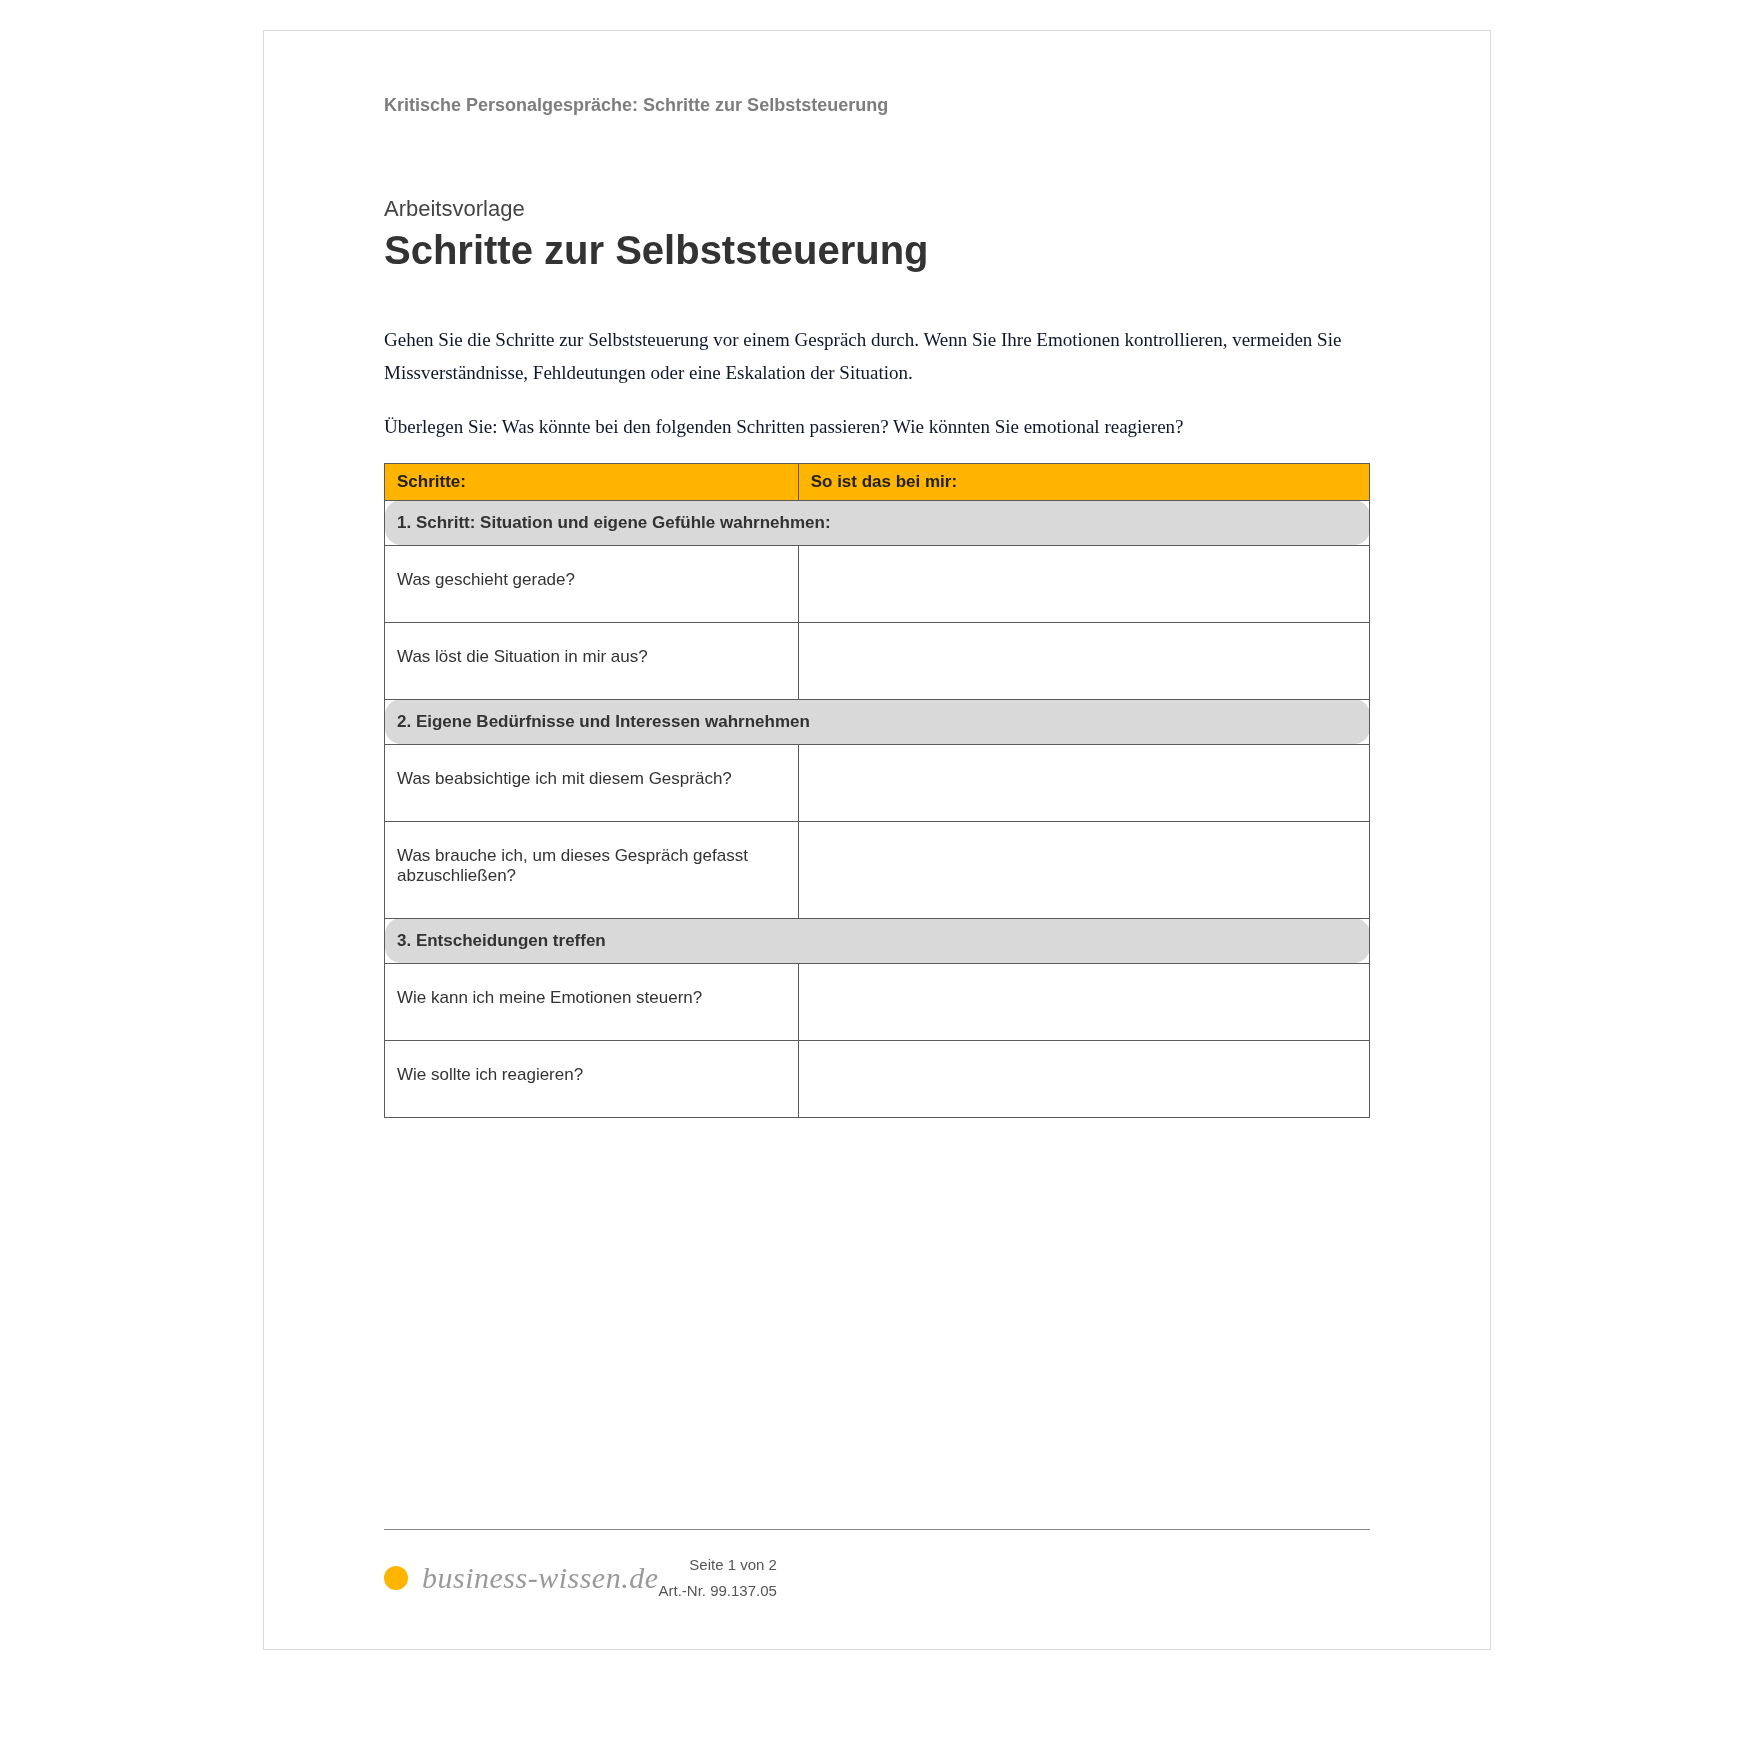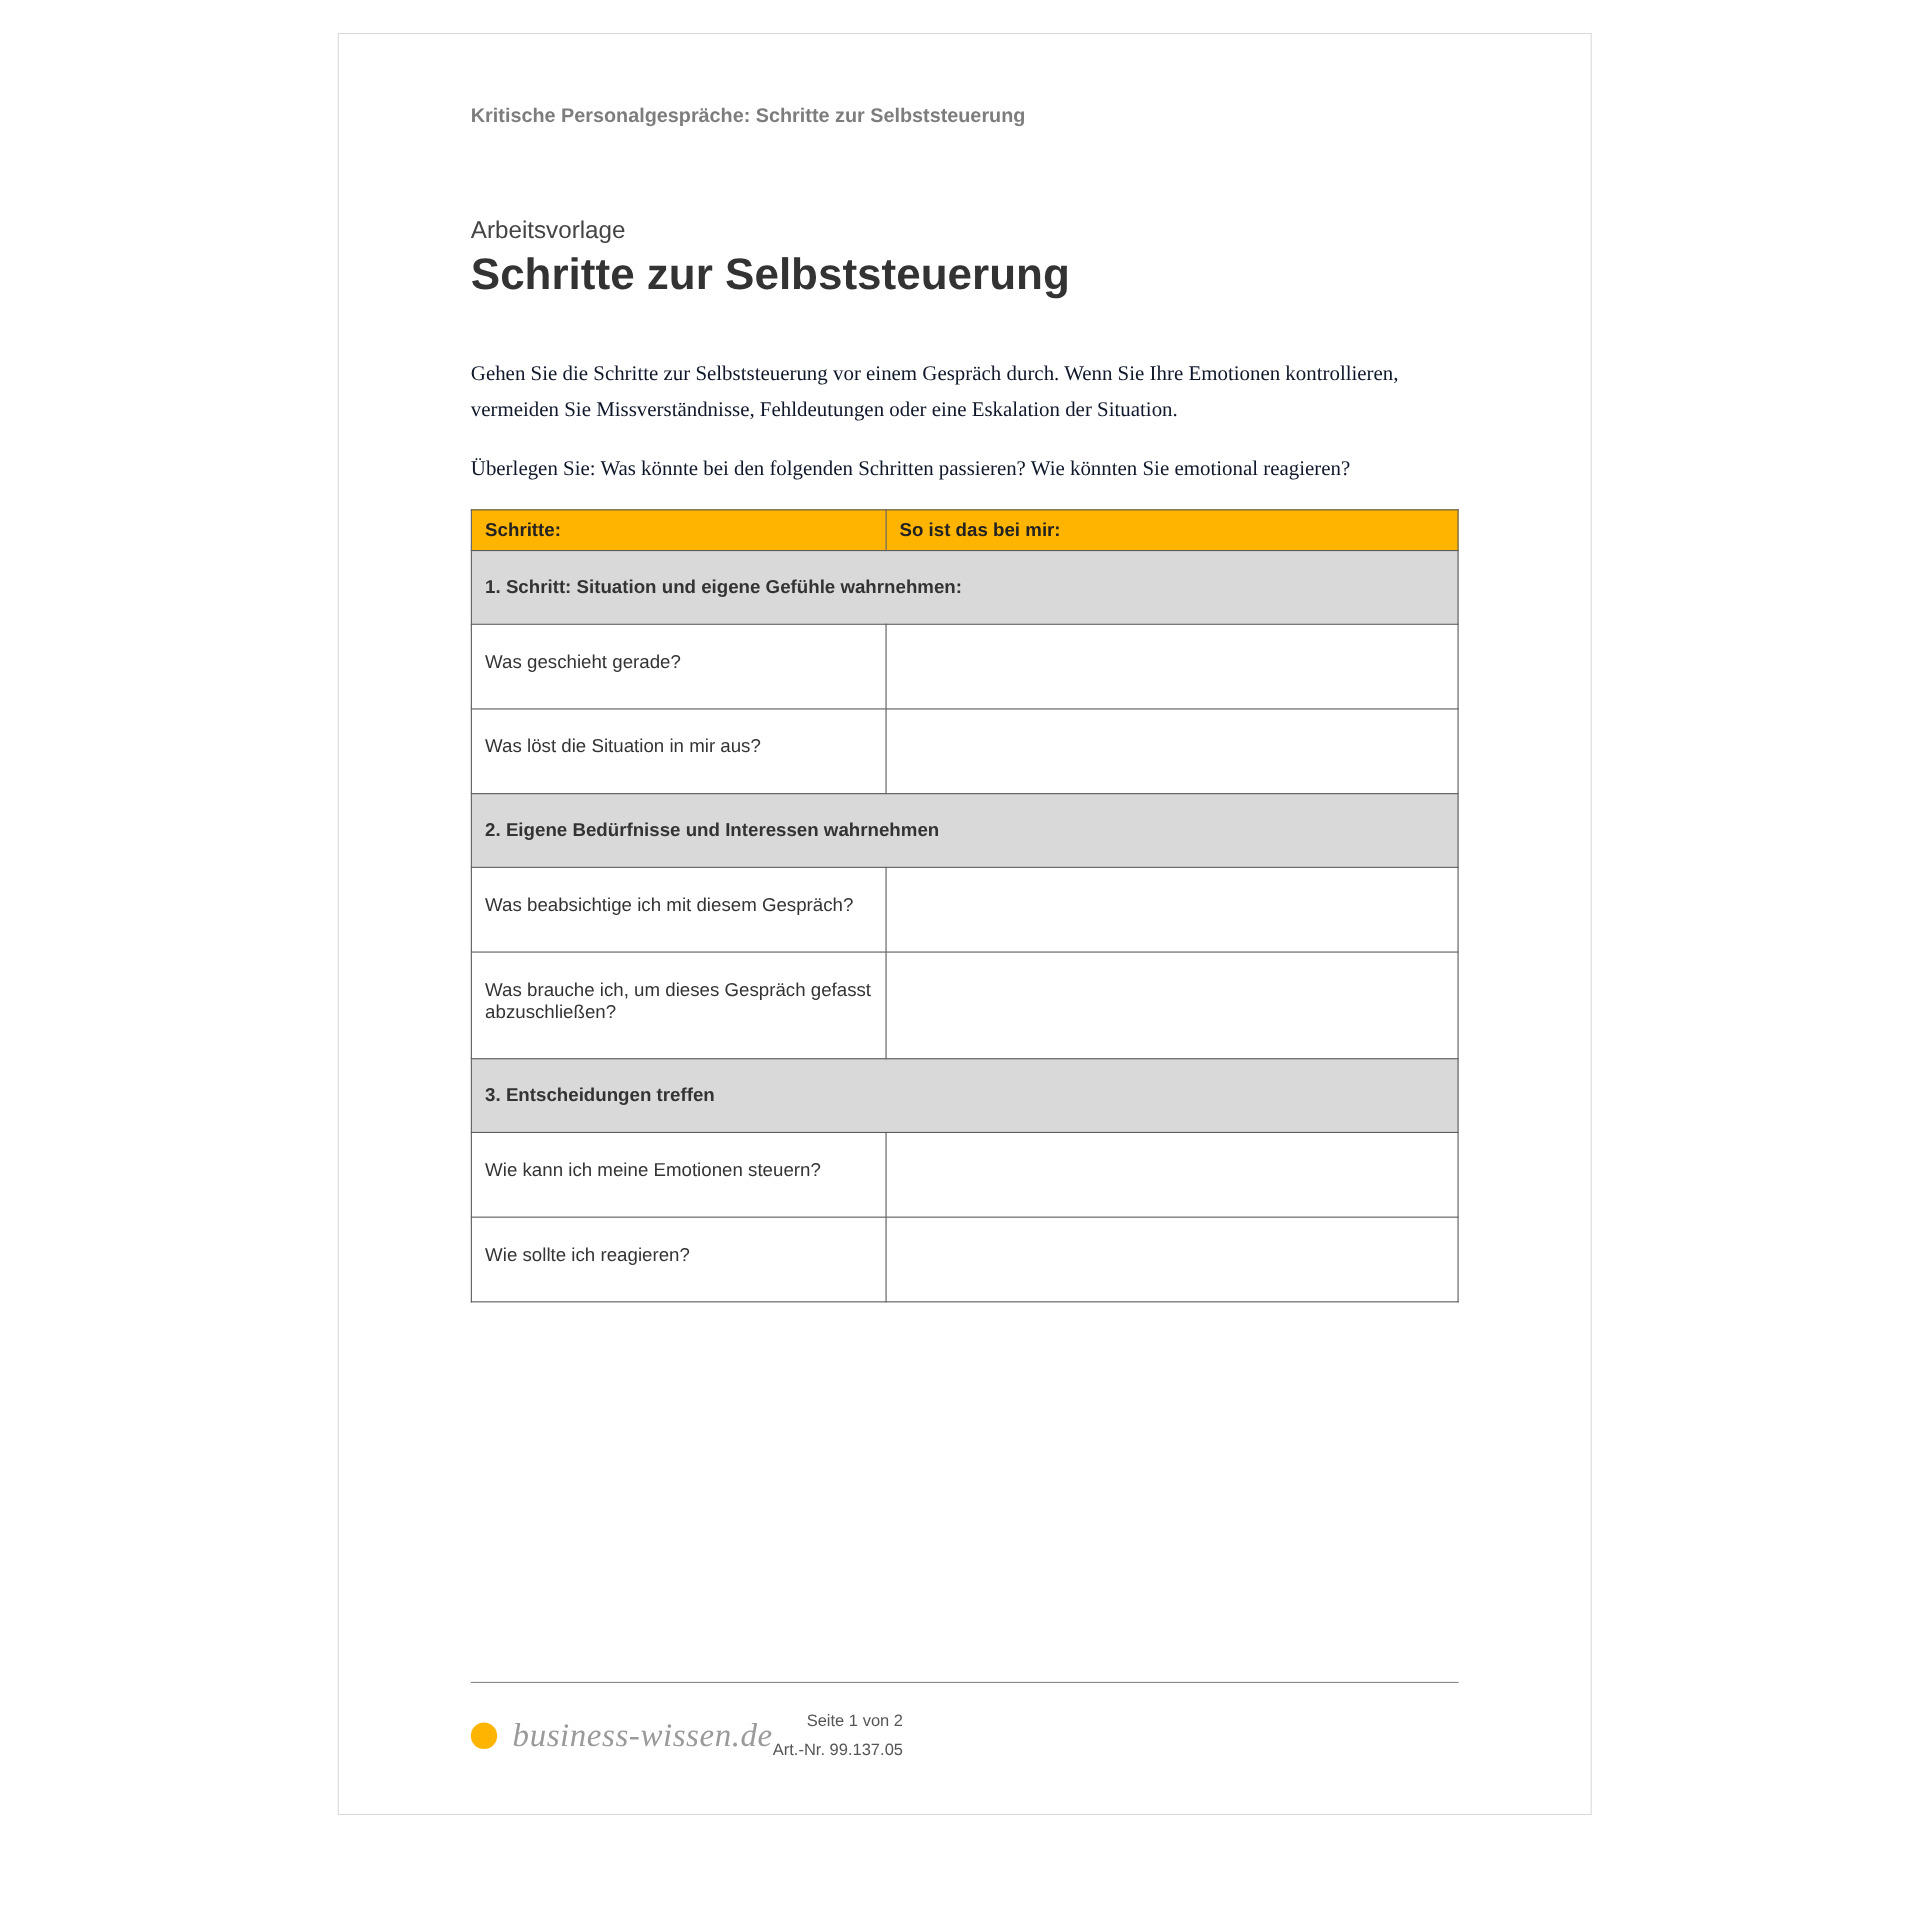--- a/index.html
+++ b/index.html
@@ -7,21 +7,21 @@
     background: #ffffff;
     font-family: Arial, Helvetica, sans-serif;
     width: 1754px;
     height: 1754px;
     display: flex;
     justify-content: center;
     align-items: flex-start;
     padding-top: 30px;
   }
   .page {
-    width: 1140px;
+    width: 1228px;
     height: 1620px;
     background: #ffffff;
     border: 1px solid #d9d9d9;
     padding: 64px 120px 40px 120px;
     position: relative;
     color: #333;
   }
   .doc-header {
     font-size: 18px;
     font-weight: bold;
@@ -60,21 +60,22 @@
   }
   table.worksheet th {
     background: #ffb400;
     color: #222;
     font-weight: bold;
     padding: 8px 12px;
   }
   table.worksheet td.section {
     background: #d9d9d9;
     font-weight: bold;
-    padding: 23px 12px;
+    padding: 12px 12px;
+    border-radius: 16px;
   }
   table.worksheet td.question {
     padding: 24px 12px 32px 12px;
     width: 42%;
   }
   table.worksheet td.answer {
     padding: 12px;
     width: 58%;
   }
   .footer {

